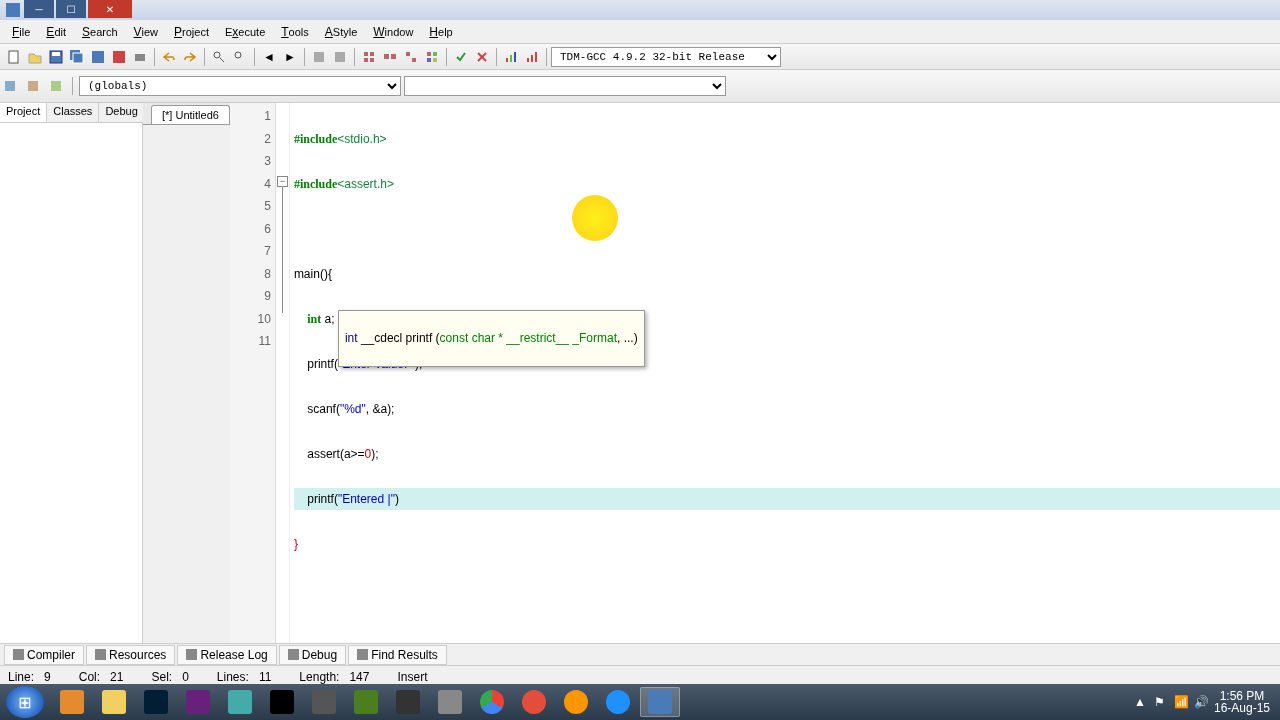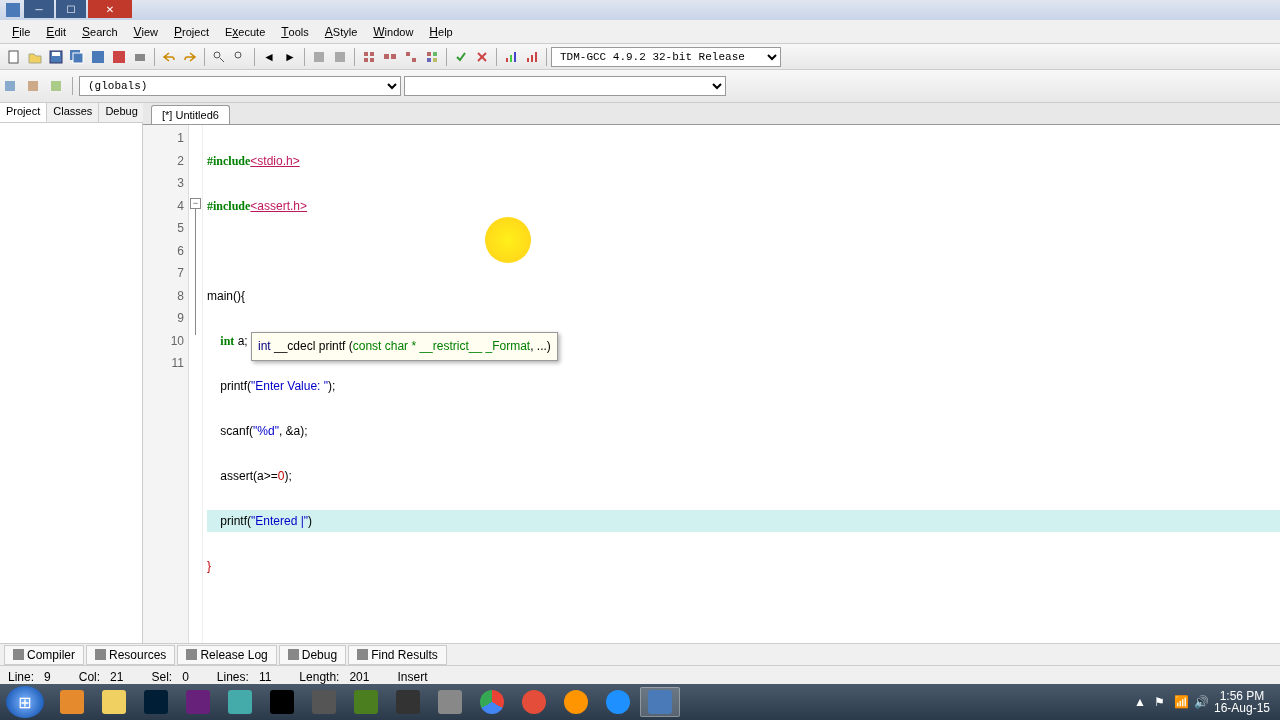--- a/index.html
+++ b/index.html
@@ -24,42 +24,42 @@
 
 .toolbar2 { height: 33px; background: linear-gradient(to bottom, #f8f8f8, #e8e8e8); border-bottom: 1px solid #ccc; display: flex; align-items: center; gap: 3px; }
 .tb2-combo { height: 20px; border: 1px solid #999; background: #fff; font-size: 11px; padding: 0 4px; font-family: "Courier New", monospace; }
 
 .main-area { display: flex; height: 540px; }
 .side-panel { width: 143px; background: #fff; border-right: 1px solid #ccc; }
 .side-tabs { display: flex; height: 20px; border-bottom: 1px solid #ccc; }
 .side-tab { padding: 2px 6px; font-size: 11px; border-right: 1px solid #ccc; background: #f0f0f0; cursor: pointer; }
 .side-tab.active { background: #fff; border-bottom: 1px solid #fff; }
 
-.editor-area { flex: 1; display: flex; flex-direction: column; }
+.editor-area { flex: 1; display: flex; flex-direction: row; }
 .editor-tabs { height: 22px; display: flex; align-items: flex-end; padding-left: 8px; background: #e8e8e8; border-bottom: 1px solid #999; }
 .editor-tab { padding: 3px 10px; font-size: 11px; background: #fff; border: 1px solid #999; border-bottom: none; border-radius: 3px 3px 0 0; cursor: pointer; }
 
 .code-view { flex: 1; display: flex; background: #fff; position: relative; overflow: hidden; }
 .gutter { width: 46px; background: #f4f4f4; border-right: 1px solid #ddd; text-align: right; padding-right: 4px; font-family: Consolas, "Courier New", monospace; font-size: 15px; color: #666; line-height: 22.5px; padding-top: 2px; }
 .fold-col { width: 14px; background: #fff; border-right: 1px solid #eee; position: relative; }
 .fold-box { position: absolute; left: 1px; width: 11px; height: 11px; border: 1px solid #888; background: #fff; font-size: 9px; line-height: 9px; text-align: center; color: #555; cursor: pointer; }
 .fold-line { position: absolute; left: 6px; width: 1px; background: #888; }
 
 .code { flex: 1; font-family: Consolas, "Courier New", monospace; font-size: 15px; line-height: 22.5px; padding-top: 2px; padding-left: 4px; white-space: pre; position: relative; }
 .code-line { height: 22.5px; position: relative; }
 .code-line.hl { background: #d1f0f0; width: 100%; }
 .kw { color: #008000; font-weight: bold; font-family: Liberation Serif, serif; }
 .str { color: #0000c8; }
 .num { color: #c00000; }
-.op { color: #be185d; text-decoration: underline; }
+.op { color: #15803d; }
 .brace-close { color: #c00000; }
 
 .highlight-circle { position: absolute; width: 46px; height: 46px; background: radial-gradient(circle, #ffee00 0%, #ffd500 70%, rgba(255,213,0,0) 100%); border-radius: 50%; pointer-events: none; opacity: 0.9; }
 
-.tooltip { position: absolute; background: #fffef0; border: 1px solid #999; box-shadow: 2px 2px 4px rgba(0,0,0,0.3); padding: 2px 6px; font-family: Consolas, monospace; font-size: 12px; white-space: nowrap; }
+.tooltip { position: absolute; background: #fffef0; border: 1px solid #999; box-shadow: 2px 2px 4px rgba(0,0,0,0.3); padding: 16px 6px; font-family: Consolas, monospace; font-size: 12px; white-space: nowrap; }
 .tooltip .kw2 { color: #008000; }
 .tooltip .ty { color: #000080; }
 
 .bottom-tabs { height: 22px; background: #f0f0f0; border-top: 1px solid #ccc; display: flex; align-items: center; padding-left: 4px; gap: 2px; }
 .btab { padding: 2px 8px; font-size: 11px; border: 1px solid #ccc; background: #f8f8f8; cursor: pointer; display: flex; align-items: center; gap: 3px; }
 .btab-ico { width: 11px; height: 11px; background: #888; display: inline-block; }
 
 .statusbar { height: 22px; background: #f0f0f0; border-top: 1px solid #ccc; display: flex; align-items: center; padding-left: 8px; gap: 28px; font-size: 11px; }
 .statusbar span.lbl { display: inline-block; }
 
@@ -333,21 +333,21 @@
       <span class="btab-ico"></span>
       <span>Find Results</span>
     </div>
 </div>
 
 <div class="statusbar">
   <span class="lbl"><span>Line:</span>&nbsp;&nbsp;&nbsp;<span>9</span></span>
   <span class="lbl"><span>Col:</span>&nbsp;&nbsp;&nbsp;<span>21</span></span>
   <span class="lbl"><span>Sel:</span>&nbsp;&nbsp;&nbsp;<span>0</span></span>
   <span class="lbl"><span>Lines:</span>&nbsp;&nbsp;&nbsp;<span>11</span></span>
-  <span class="lbl"><span>Length:</span>&nbsp;&nbsp;&nbsp;<span>201</span></span>
+  <span class="lbl"><span>Length:</span>&nbsp;&nbsp;&nbsp;<span>147</span></span>
   <span class="lbl">Insert</span>
 </div>
 
 <div class="taskbar">
   <div class="start-btn">⊞</div>
   <div class="task-icons">
     <div class="task-ico">
         <div class="task-ico-inner" style="background:#e68a2e"></div>
       </div>
     <div class="task-ico">

